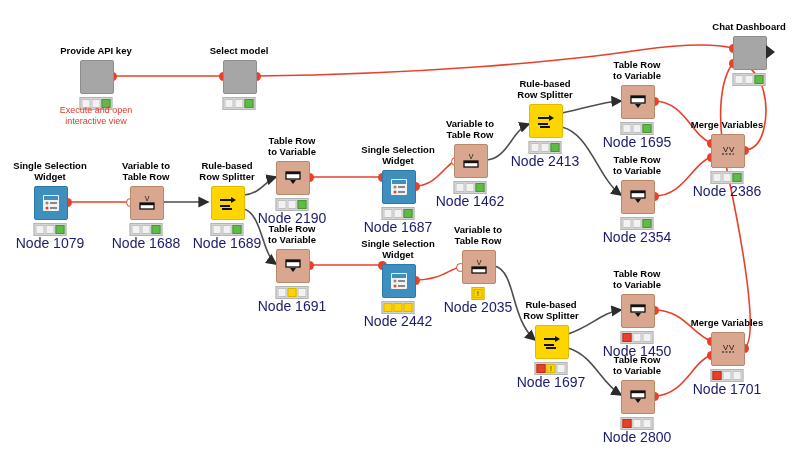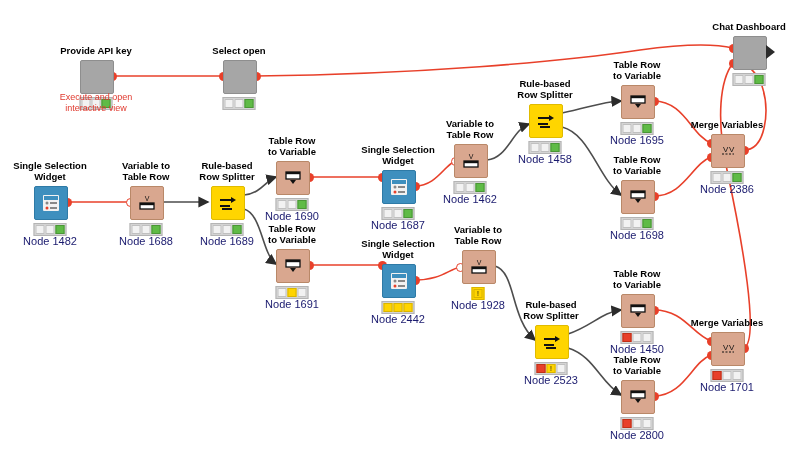--- a/index.html
+++ b/index.html
@@ -28,21 +28,21 @@
   .status{position:absolute;left:50%;transform:translateX(-50%);top:21px;
           display:flex;gap:1px;padding:1px;background:#d4d4d4;border:1px solid #b4b4b4;}
   .lamp{width:7px;height:7px;background:#f2f2f2;border:1px solid #c0c0c0;}
   .lamp.red{background:#e8402a;border-color:#c03018;}
   .lamp.yellow{background:#ffd400;border-color:#d9b400;}
   .lamp.green{background:#5fbb46;border-color:#4a9636;}
   .status.warn{background:#ffd400;border-color:#d9b400;}
 
   
   .nid{position:absolute;left:50%;transform:translateX(-50%);top:33px;
-       white-space:nowrap;font-size:11px;color:#1a1a6e;}
+       white-space:nowrap;font-size:14px;color:#1a1a6e;}
 
   
   .annot{position:absolute;font-size:9px;color:#e03a2f;line-height:11px;
          text-align:center;white-space:nowrap;}
 
   
   .port{position:absolute;width:9px;height:9px;border-radius:50%;
         background:#e8402a;margin-left:-4.5px;margin-top:-4.5px;}
   .port.hollow{background:#ffffff;border:1.5px solid #e8402a;
                width:7px;height:7px;margin-left:-4.5px;margin-top:-4.5px;}
@@ -150,21 +150,21 @@
     <div class="nlabel">Provide API key</div>
     <div class="body meta"></div>
     <div class="status">
       <div class="lamp"></div>
       <div class="lamp"></div>
       <div class="lamp green"></div>
     </div>
   </div>
 
   <div class="node" style="left:239px;top:76px">
-    <div class="nlabel">Select open</div>
+    <div class="nlabel">Select model</div>
     <div class="body meta"></div>
     <div class="status">
       <div class="lamp"></div>
       <div class="lamp"></div>
       <div class="lamp green"></div>
     </div>
   </div>
 
   <div class="node" style="left:749px;top:52px">
     <div class="nlabel">Chat Dashboard</div>
@@ -189,21 +189,21 @@
           <rect x="9" y="9" width="7" height="2" fill="#888"></rect>
           <circle cx="6" cy="15" r="1.5" fill="#e8402a"></circle>
           <rect x="9" y="14" width="7" height="2" fill="#888"></rect>
         </svg>
     </div>
     <div class="status">
       <div class="lamp"></div>
         <div class="lamp"></div>
         <div class="lamp green"></div>
     </div>
-    <div class="nid">Node 1482</div>
+    <div class="nid">Node 1079</div>
   </div>
 
   <div class="node" style="left:146px;top:202px">
     <div class="nlabel"><span>Variable to</span><br><span>Table Row</span></div>
     <div class="body manip">
       <svg width="20" height="20" viewBox="0 0 20 20">
           <text x="10" y="8" font-size="7" font-family="Liberation Sans" text-anchor="middle" fill="#111">V</text>
           <rect x="3" y="10" width="14" height="6" fill="#fff" stroke="#111" stroke-width="1.3"></rect>
           <rect x="3" y="10" width="14" height="2.2" fill="#111"></rect>
         </svg>
@@ -241,21 +241,21 @@
           <rect x="3" y="4" width="14" height="7" fill="#fff" stroke="#111" stroke-width="1.3"></rect>
           <rect x="3" y="4" width="14" height="2.2" fill="#111"></rect>
           <path d="M7 12 L13 12 L10 16 Z" fill="#111"></path>
         </svg>
     </div>
     <div class="status">
       <div class="lamp"></div>
         <div class="lamp"></div>
         <div class="lamp green"></div>
     </div>
-    <div class="nid">Node 1690</div>
+    <div class="nid">Node 2190</div>
   </div>
 
   <div class="node" style="left:398px;top:186px">
     <div class="nlabel"><span>Single Selection</span><br><span>Widget</span></div>
     <div class="body widget">
       <svg width="20" height="20" viewBox="0 0 20 20">
           <rect x="2" y="2" width="16" height="16" rx="1" fill="#f2f2f2"></rect>
           <rect x="3" y="3" width="14" height="4" fill="#3e8fbe"></rect>
           <circle cx="6" cy="10" r="1.5" fill="#888"></circle>
           <rect x="9" y="9" width="7" height="2" fill="#888"></rect>
@@ -296,21 +296,21 @@
           <polygon points="13,4 18,7 13,10" fill="#111"></polygon>
           <path d="M2 13 H12" stroke="#111" stroke-width="2"></path>
           <path d="M4 16 H14" stroke="#111" stroke-width="2"></path>
         </svg>
     </div>
     <div class="status">
       <div class="lamp"></div>
         <div class="lamp"></div>
         <div class="lamp green"></div>
     </div>
-    <div class="nid">Node 1458</div>
+    <div class="nid">Node 2413</div>
   </div>
 
   <div class="node" style="left:637px;top:101px">
     <div class="nlabel"><span>Table Row</span><br><span>to Variable</span></div>
     <div class="body manip">
       <svg width="20" height="20" viewBox="0 0 20 20">
           <rect x="3" y="4" width="14" height="7" fill="#fff" stroke="#111" stroke-width="1.3"></rect>
           <rect x="3" y="4" width="14" height="2.2" fill="#111"></rect>
           <path d="M7 12 L13 12 L10 16 Z" fill="#111"></path>
         </svg>
@@ -330,21 +330,21 @@
           <rect x="3" y="4" width="14" height="7" fill="#fff" stroke="#111" stroke-width="1.3"></rect>
           <rect x="3" y="4" width="14" height="2.2" fill="#111"></rect>
           <path d="M7 12 L13 12 L10 16 Z" fill="#111"></path>
         </svg>
     </div>
     <div class="status">
       <div class="lamp"></div>
         <div class="lamp"></div>
         <div class="lamp green"></div>
     </div>
-    <div class="nid">Node 1698</div>
+    <div class="nid">Node 2354</div>
   </div>
 
   <div class="node" style="left:727px;top:150px">
     <div class="nlabel">Merge Variables</div>
     <div class="body manip">
       <svg width="20" height="20" viewBox="0 0 20 20">
           <text x="5" y="11" font-size="8" font-family="Liberation Sans" fill="#111">V</text>
           <text x="11" y="11" font-size="8" font-family="Liberation Sans" fill="#111">V</text>
           <path d="M4 13 h12" stroke="#111" stroke-width="1" stroke-dasharray="2 1.5"></path>
         </svg>
@@ -403,21 +403,21 @@
           <rect x="3" y="10" width="14" height="2.2" fill="#111"></rect>
         </svg>
     </div>
     <div class="status warn">
       <div class="lamp" style="background:#ffd400;border-color:#d9b400;display:flex;align-items:center;justify-content:center;">
         <svg width="7" height="7" viewBox="0 0 7 7">
             <text x="3.5" y="6" font-size="7" font-family="Liberation Sans" text-anchor="middle" fill="#111">!</text>
           </svg>
       </div>
     </div>
-    <div class="nid">Node 1928</div>
+    <div class="nid">Node 2035</div>
   </div>
 
   <div class="node" style="left:551px;top:341px">
     <div class="nlabel"><span>Rule-based</span><br><span>Row Splitter</span></div>
     <div class="body rule">
       <svg width="20" height="20" viewBox="0 0 20 20">
           <path d="M2 7 H14" stroke="#111" stroke-width="2"></path>
           <polygon points="13,4 18,7 13,10" fill="#111"></polygon>
           <path d="M2 13 H12" stroke="#111" stroke-width="2"></path>
           <path d="M4 16 H14" stroke="#111" stroke-width="2"></path>
@@ -425,21 +425,21 @@
     </div>
     <div class="status">
       <div class="lamp red"></div>
       <div class="lamp yellow" style="display:flex;align-items:center;justify-content:center;">
         <svg width="7" height="7" viewBox="0 0 7 7">
             <text x="3.5" y="6" font-size="7" font-family="Liberation Sans" text-anchor="middle" fill="#111">!</text>
           </svg>
       </div>
       <div class="lamp"></div>
     </div>
-    <div class="nid">Node 2523</div>
+    <div class="nid">Node 1697</div>
   </div>
 
   <div class="node" style="left:637px;top:310px">
     <div class="nlabel"><span>Table Row</span><br><span>to Variable</span></div>
     <div class="body manip">
       <svg width="20" height="20" viewBox="0 0 20 20">
           <rect x="3" y="4" width="14" height="7" fill="#fff" stroke="#111" stroke-width="1.3"></rect>
           <rect x="3" y="4" width="14" height="2.2" fill="#111"></rect>
           <path d="M7 12 L13 12 L10 16 Z" fill="#111"></path>
         </svg>
@@ -479,17 +479,17 @@
         </svg>
     </div>
     <div class="status">
       <div class="lamp red"></div>
         <div class="lamp"></div>
         <div class="lamp"></div>
     </div>
     <div class="nid">Node 1701</div>
   </div>
 
-  <div class="annot" style="left:96px;top:92px;transform:translateX(-50%)">
+  <div class="annot" style="left:96px;top:105px;transform:translateX(-50%)">
     <span>Execute and open</span><br><span>interactive view</span>
   </div>
 
 </div>
 
 </body></html>

